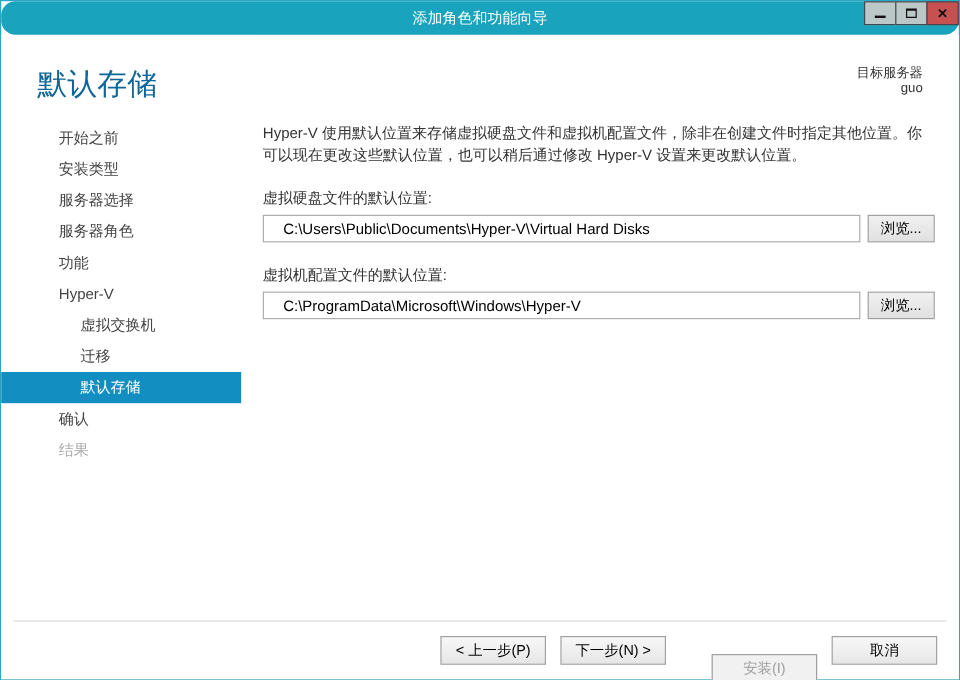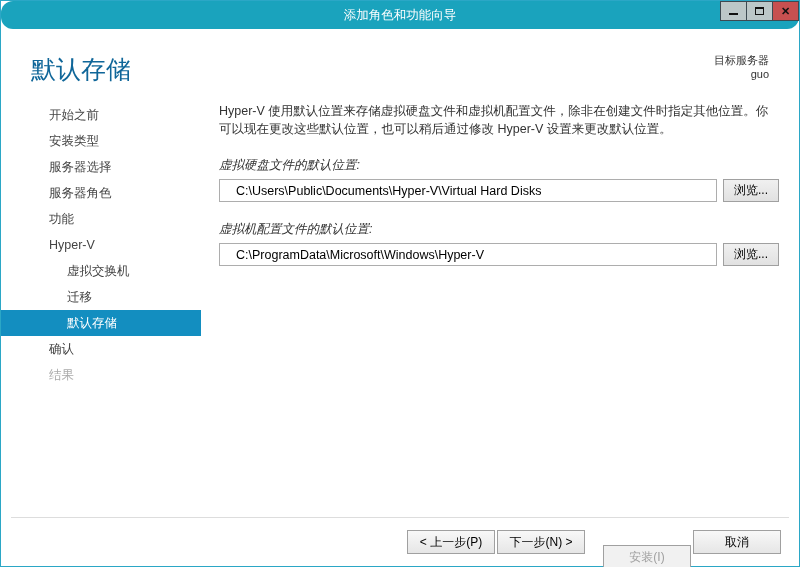--- a/index.html
+++ b/index.html
@@ -14,26 +14,26 @@
   .page-title { font-size: 25px; color: #0f6699; font-weight: 300; flex: 1; }
   .target-box { text-align: right; font-size: 11px; color: #333; }
   .body-row { flex: 1; display: flex; padding: 0 10px 0 0; }
   .sidebar { width: 200px; padding-top: 10px; }
   .sidebar-item { font-size: 12.5px; color: #444; padding: 4px 0 4px 48px; line-height: 18px; cursor: pointer; }
   .sidebar-item.child { padding-left: 66px; }
   .sidebar-item.selected { background: #138ec0; color: #fff; }
   .sidebar-item.disabled { color: #aaa; cursor: default; }
   .main { flex: 1; font-size: 12.5px; color: #333; padding: 10px 10px 0 18px; }
   .desc { margin-bottom: 16px; line-height: 18px; }
-  .field-label { margin: 19px 0 5px 0; font-style: italic; }
+  .field-label { margin: 19px 0 5px 0; }
   .field-row { display: flex; align-items: center; margin-bottom: 10px; }
   .path-input { flex: 1; height: 23px; border: 1px solid #adadad; font-size: 12.5px; padding: 0 16px; background: #fff; }
   .browse-btn { width: 56px; height: 23px; margin-left: 6px; background: linear-gradient(#f0f0f0,#e1e1e1); border: 1px solid #a0a0a0; font-size: 12px; cursor: pointer; }
   .footer-wrap { border-top: 1px solid #ddd; margin: 0 10px; }
-  .footer { height: 48px; display: flex; align-items: center; justify-content: flex-end; padding: 0 8px; gap: 2px; }
+  .footer { height: 48px; display: flex; align-items: center; justify-content: flex-end; padding: 0 8px; gap: 12px; }
   .ft-btn { height: 24px; min-width: 88px; font-size: 12px; border: 1px solid #a0a0a0; background: linear-gradient(#f8f8f8,#e6e6e6); cursor: pointer; padding: 0 8px; }
   .ft-btn:disabled { color: #a0a0a0; background: #f1f1f1; cursor: default; margin-top: 30px; }
   .ft-spacer { width: 14px; }
   .min-glyph { width:9px; border-top:2px solid #111; display:inline-block; margin-top:6px;}
   .max-glyph { width:9px; height:8px; border:1.5px solid #111; display:inline-block; border-top-width:2.5px;}
 </style>
 </head>
 <body>
 
 <div class="outer">

